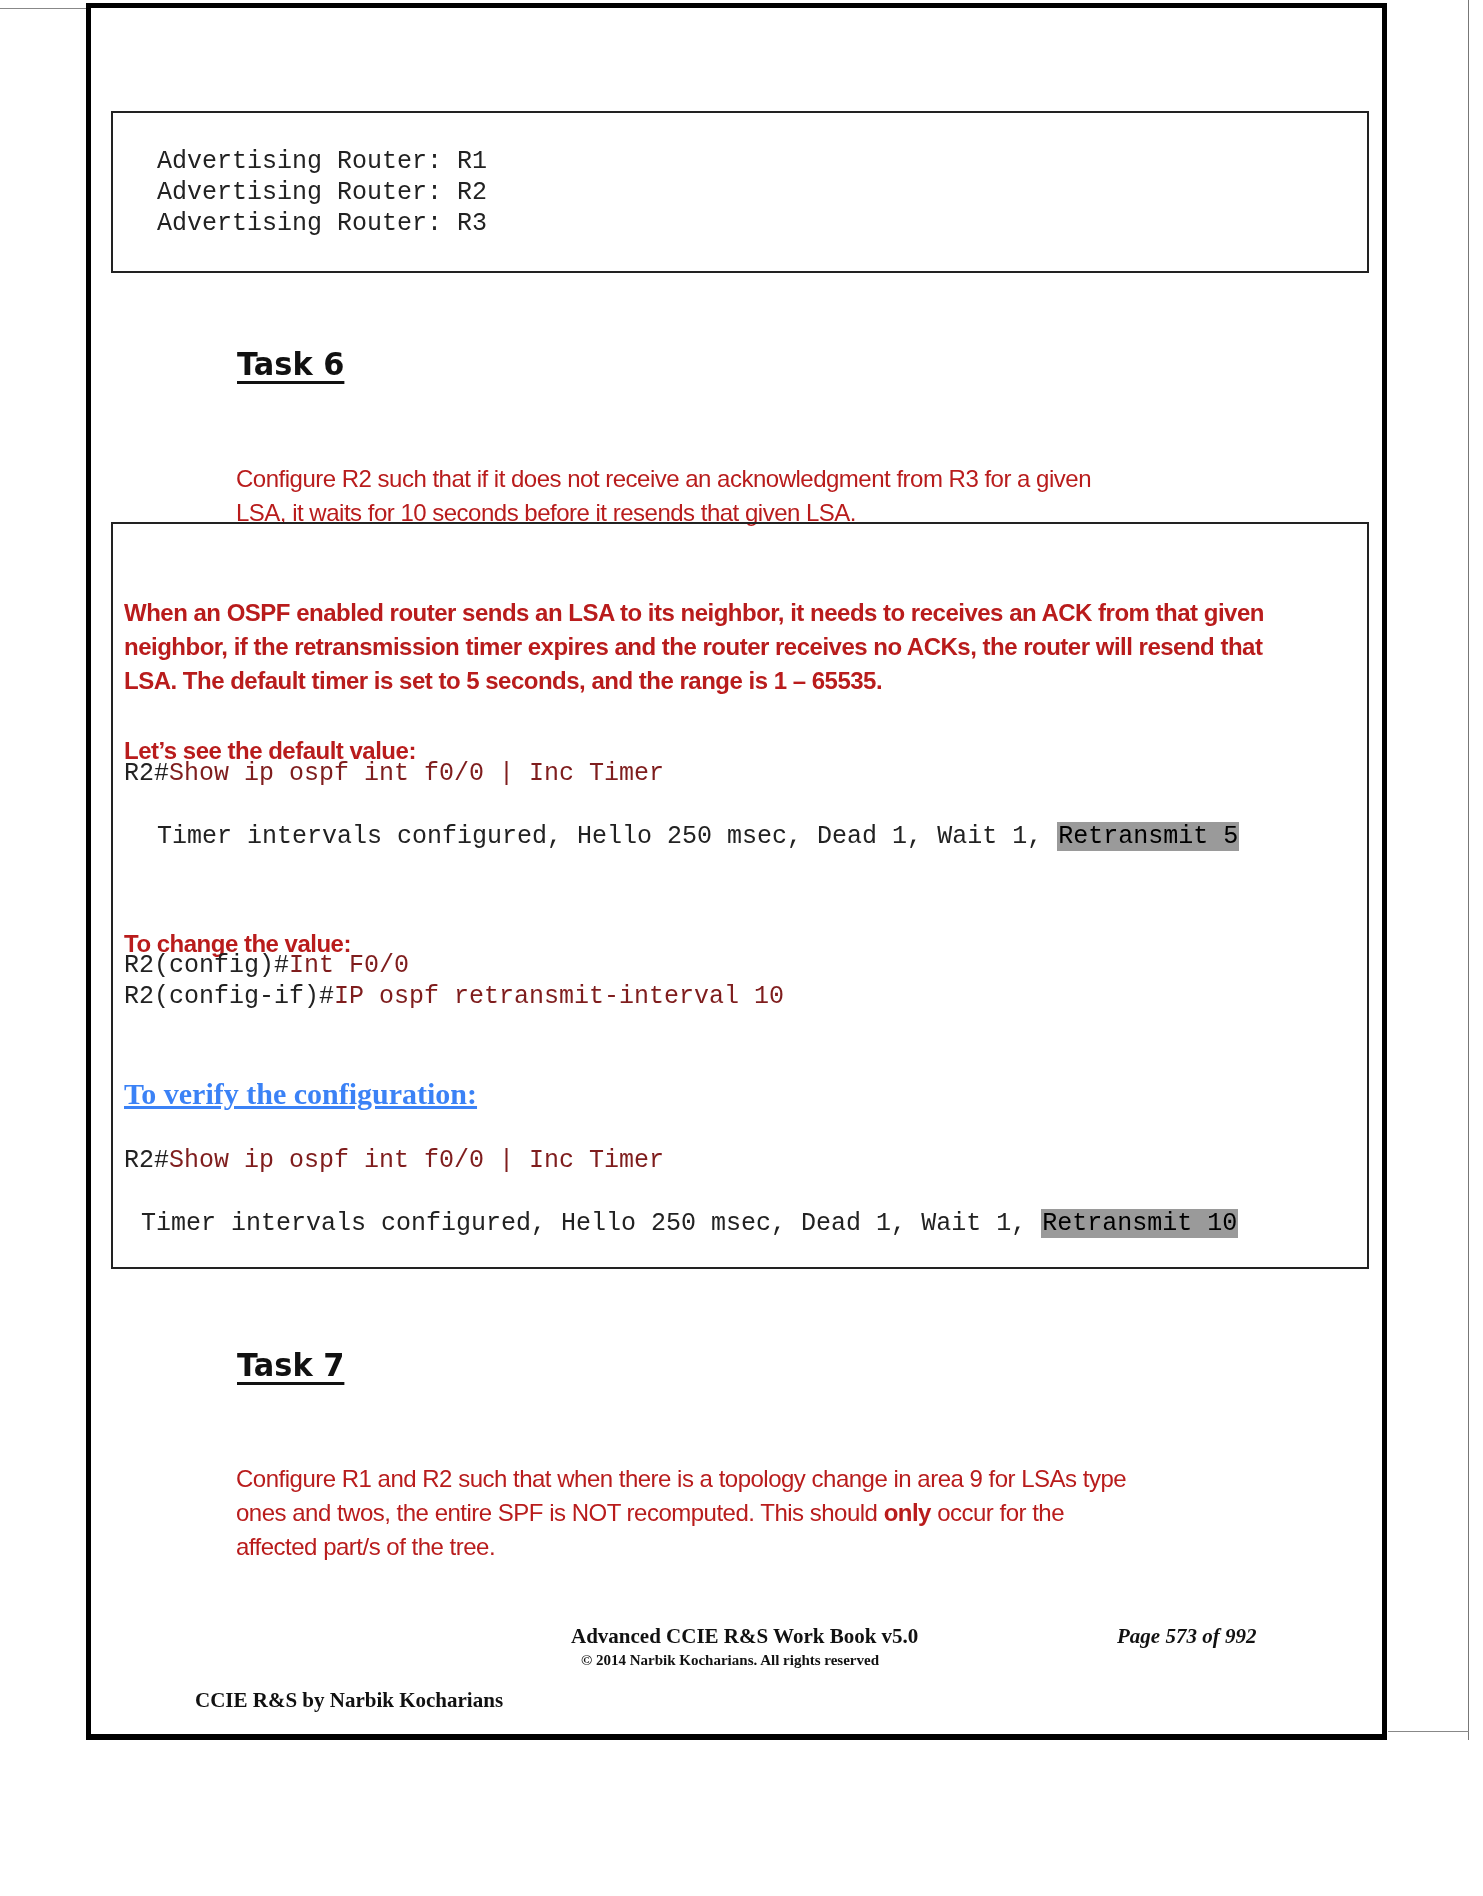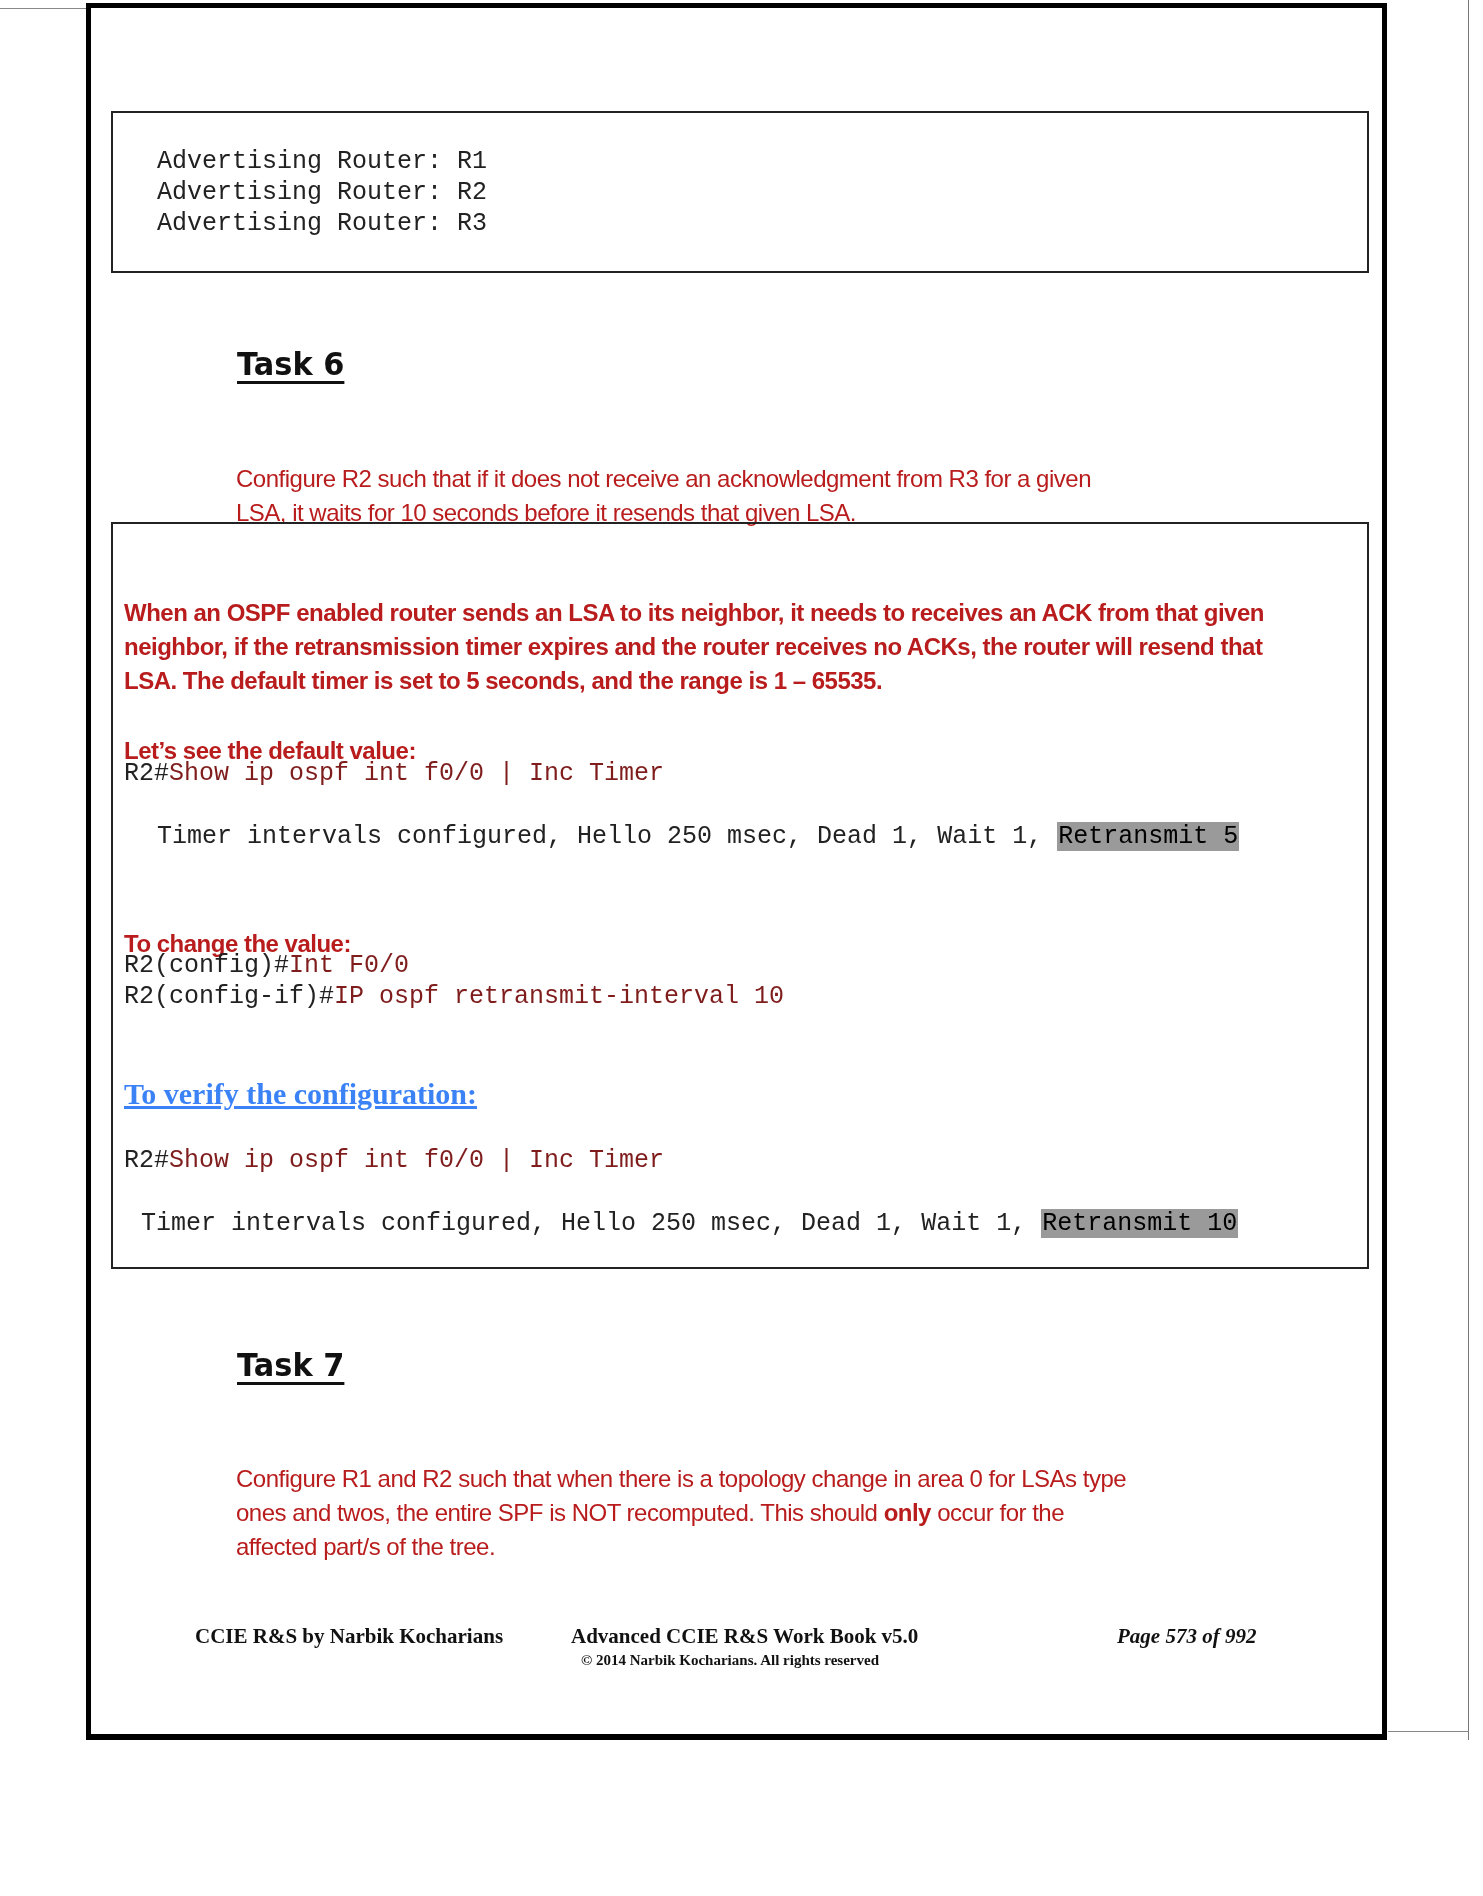--- a/index.html
+++ b/index.html
@@ -52,20 +52,20 @@
 <div class="code mono" style="left:124px; top:950px;"><span>R2(config)#</span><b>Int F0/0</b></div>
 <div class="code mono" style="left:124px; top:981px;"><span>R2(config-if)#</span><b>IP ospf retransmit-interval 10</b></div>
 
 <div class="verify" style="left:124px; top:1077px;">To verify the configuration:</div>
 
 <div class="code mono" style="left:124px; top:1145px;"><span>R2#</span><b>Show ip ospf int f0/0 | Inc Timer</b></div>
 
 <div class="code mono" style="left:141px; top:1208px;"><span>Timer intervals configured, Hello 250 msec, Dead 1, Wait 1, </span><span class="hl">Retransmit 10</span></div>
 
 <div class="task-title" style="left:237px; top:1346px;">Task 7</div>
-<div class="para" style="left:236px; top:1422px;">Configure R1 and R2 such that when there is a topology change in area 0 for LSAs type</div>
+<div class="para" style="left:236px; top:1422px;">Configure R1 and R2 such that when there is a topology change in area 9 for LSAs type</div>
 <div class="para" style="left:236px; top:1456px;"><span>ones and twos, the entire SPF is NOT recomputed. This should </span><b>only</b><span> occur for the</span></div>
 <div class="para" style="left:236px; top:1490px;">affected part/s of the tree.</div>
 
-<div class="footer" style="left:195px; top:1624px; font-size:21px;">CCIE R&amp;S by Narbik Kocharians</div>
+<div class="footer" style="left:195px; top:1688px; font-size:21px;">CCIE R&amp;S by Narbik Kocharians</div>
 <div class="footer" style="left:571px; top:1624px; font-size:21px;">Advanced CCIE R&amp;S Work Book v5.0</div>
 <div class="footer" style="left:581px; top:1652px; font-size:15px;">© 2014 Narbik Kocharians. All rights reserved</div>
 <div class="footer" style="left:1117px; top:1624px; font-size:21px; font-style:italic;">Page 573 of 992</div>
 
 </body></html>

